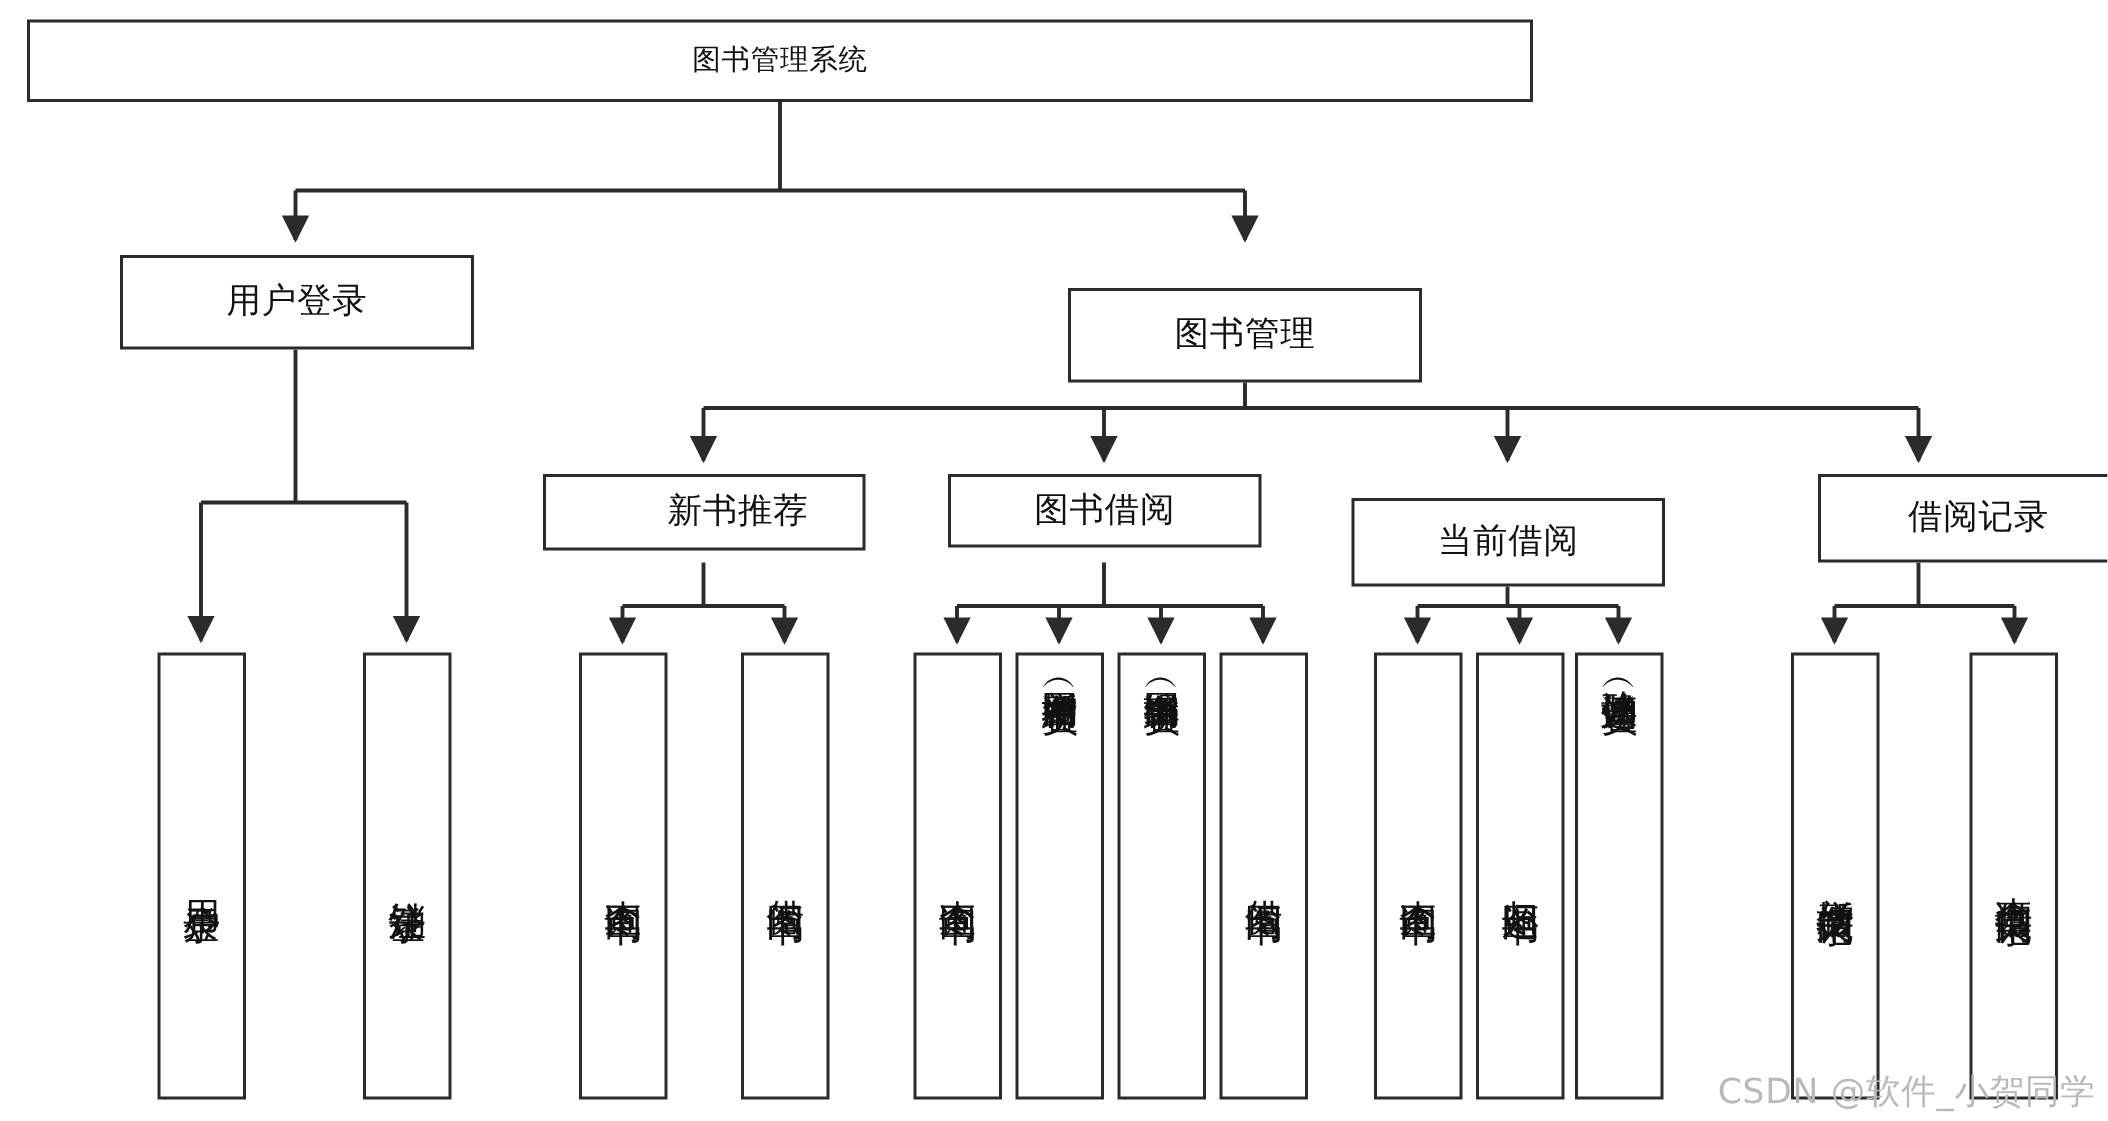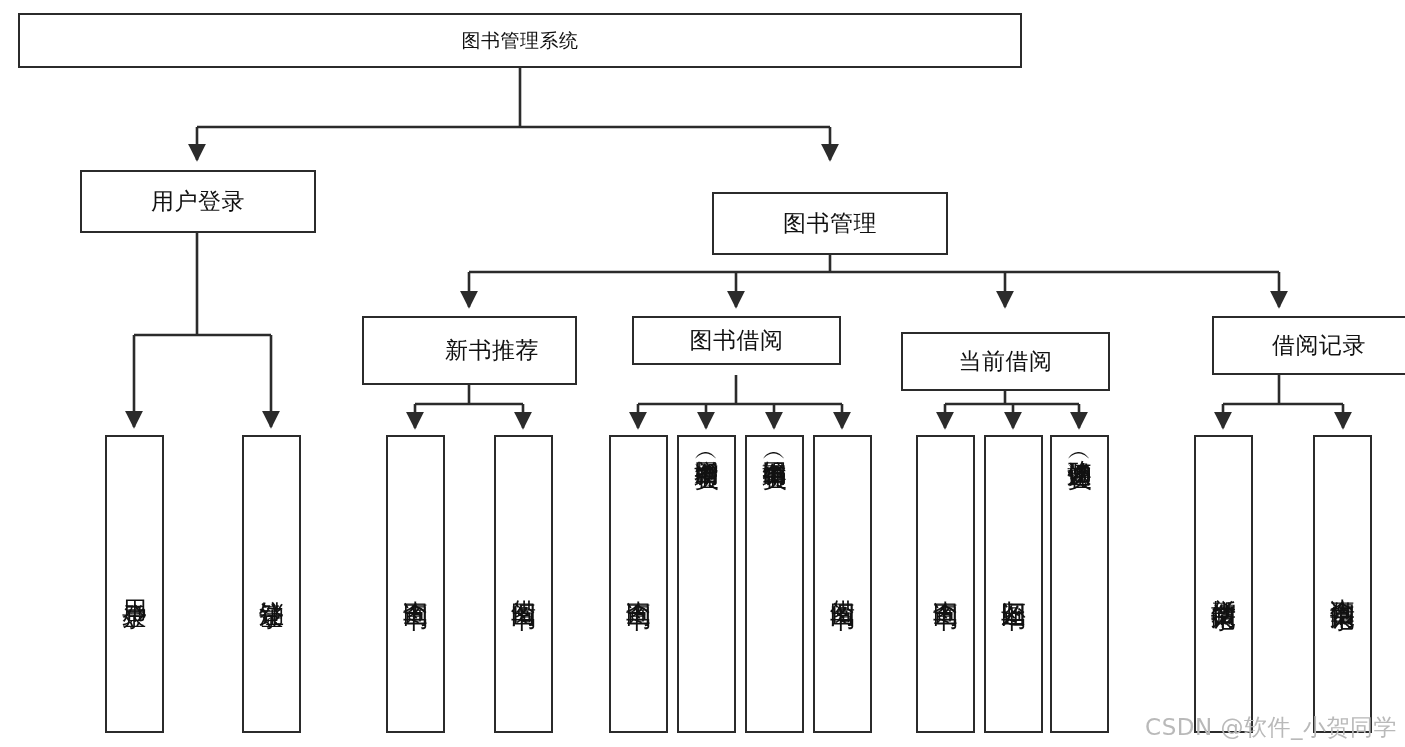--- a/index.html
+++ b/index.html
@@ -142,21 +142,21 @@
     <span class="lbl">图书管理系统</span>
   </div>
 
   <div class="node h" style="left:80px; top:170px; width:236px; height:63px;">
     <span class="lbl">用户登录</span>
   </div>
   <div class="node h" style="left:712px; top:170px; width:236px; height:63px;margin-top:22px;">
     <span class="lbl">图书管理</span>
   </div>
 
-  <div class="node h" style="left:362px; top:316px; width:215px; height:69px;padding-left:45px;">
+  <div class="node h" style="left:362px; top:316px; width:215px; height:51px;padding-left:45px;">
     <span class="lbl">新书推荐</span>
   </div>
   <div class="node h" style="left:632px; top:316px; width:209px; height:49px;">
     <span class="lbl">图书借阅</span>
   </div>
   <div class="node h" style="left:901px; top:332px; width:209px; height:59px;">
     <span class="lbl">当前借阅</span>
   </div>
   <div class="node h" style="left:1172px; top:316px; width:214px; height:59px;margin-left:40px;">
     <span class="lbl">借阅记录</span>

